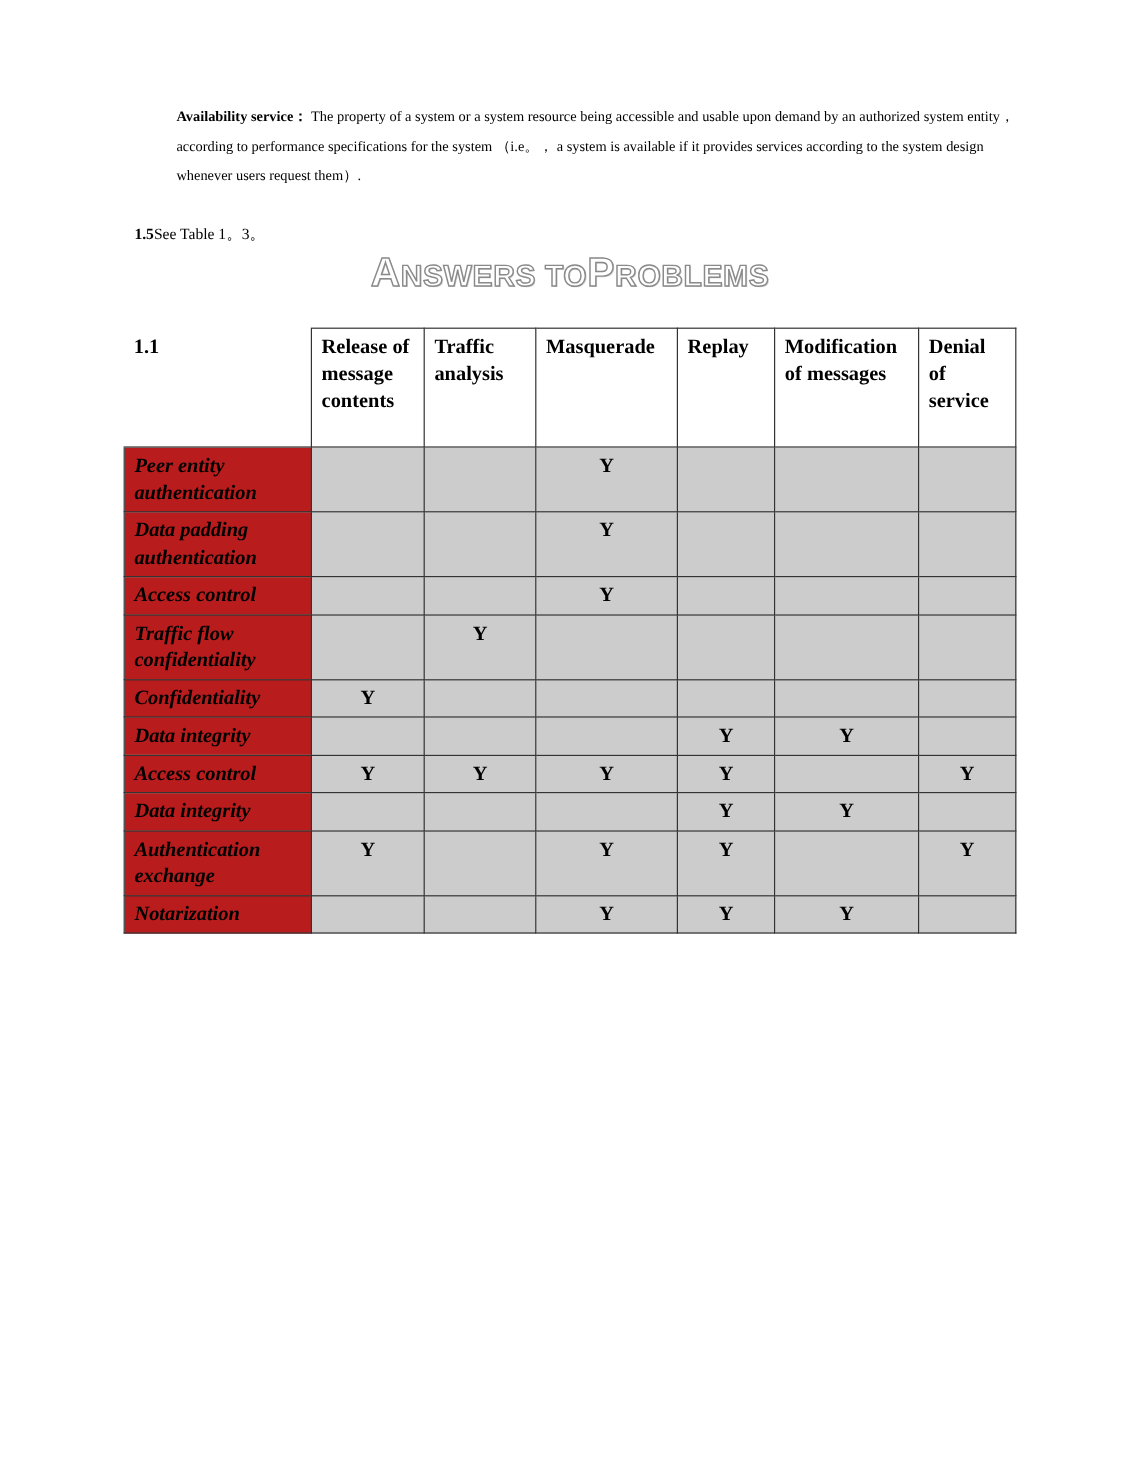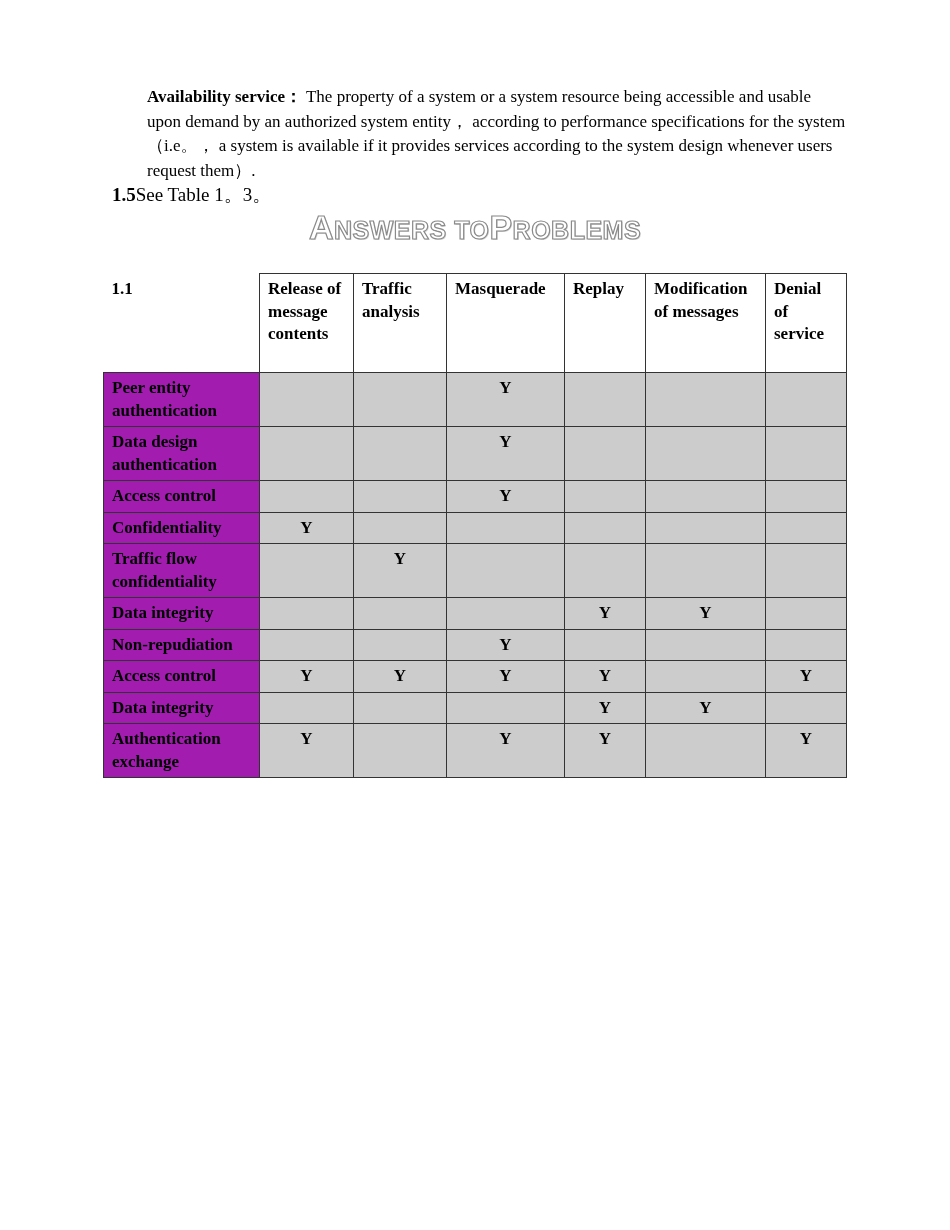--- a/index.html
+++ b/index.html
@@ -3,26 +3,26 @@
 <meta charset="utf-8">
 <style>
   html, body { margin: 0; padding: 0; background: #ffffff; }
   body {
     width: 950px; height: 1230px; position: relative; overflow: hidden;
     font-family: "Liberation Serif", "DejaVu Serif", serif;
     color: #000;
   }
   .para {
     position: absolute; left: 147px; top: 85px; width: 700px;
-    font-size: 17px; line-height: 24.5px;
+    font-size: 12px; line-height: 24.5px;
   }
   .para b { font-weight: bold; }
   .line15 {
     position: absolute; left: 112px; top: 183px;
-    font-size: 19px; line-height: 24px;
+    font-size: 13px; line-height: 24px;
   }
   .heading {
     position: absolute; left: 0; width: 950px; top: 208px; text-align: center;
     font-family: "Liberation Sans", "DejaVu Sans", sans-serif;
     font-weight: bold; font-size: 34px; letter-spacing: 0.5px;
     color: #ffffff;
     -webkit-text-stroke: 1.2px #8a8a8a;
     text-shadow: 1px 1px 0 #d6d6d6;
   }
   .heading .sc { font-size: 25px; }
@@ -31,21 +31,21 @@
     font-size: 17px; line-height: 22.5px;
     table-layout: fixed;
   }
   table.grid td {
     border: 1px solid #333;
     vertical-align: top;
     padding: 4px 8px 4px 8px;
     font-weight: bold;
   }
   table.grid td.g { background: #cccccc; text-align: center; }
-  table.grid td.label { background: #a21caf; }
+  table.grid td.label { background: #b91c1c; font-style: italic; }
   table.grid td.corner { border-left: none; }
   table.grid tr.first td.corner { border-top: none; }
   table.grid td.h { background: #fff; }
   .t1 { top: 273px; }
   col.c0 { width: 156px; } col.c1 { width: 94px; } col.c2 { width: 93px; }
   col.c3 { width: 118px; } col.c4 { width: 81px; } col.c5 { width: 120px; } col.c6 { width: 81px; }
 </style>
 </head>
 <body>
 
@@ -78,71 +78,62 @@
       <tr>
         <td class="label">Peer entity authentication</td>
         <td class="g"></td>
         <td class="g"></td>
         <td class="g">Y</td>
         <td class="g"></td>
         <td class="g"></td>
         <td class="g"></td>
       </tr>
       <tr>
-        <td class="label">Data design authentication</td>
+        <td class="label">Data padding authentication</td>
         <td class="g"></td>
         <td class="g"></td>
         <td class="g">Y</td>
         <td class="g"></td>
         <td class="g"></td>
         <td class="g"></td>
       </tr>
       <tr>
         <td class="label">Access control</td>
         <td class="g"></td>
         <td class="g"></td>
         <td class="g">Y</td>
         <td class="g"></td>
         <td class="g"></td>
         <td class="g"></td>
       </tr>
       <tr>
-        <td class="label">Confidentiality</td>
+        <td class="label">Traffic flow confidentiality</td>
+        <td class="g"></td>
         <td class="g">Y</td>
-        <td class="g"></td>
         <td class="g"></td>
         <td class="g"></td>
         <td class="g"></td>
         <td class="g"></td>
       </tr>
       <tr>
-        <td class="label">Traffic flow confidentiality</td>
+        <td class="label">Confidentiality</td>
+        <td class="g">Y</td>
         <td class="g"></td>
-        <td class="g">Y</td>
         <td class="g"></td>
         <td class="g"></td>
         <td class="g"></td>
         <td class="g"></td>
       </tr>
       <tr>
         <td class="label">Data integrity</td>
         <td class="g"></td>
         <td class="g"></td>
         <td class="g"></td>
         <td class="g">Y</td>
         <td class="g">Y</td>
-        <td class="g"></td>
-      </tr>
-      <tr>
-        <td class="label">Non-repudiation</td>
-        <td class="g"></td>
-        <td class="g"></td>
-        <td class="g">Y</td>
-        <td class="g"></td>
-        <td class="g"></td>
         <td class="g"></td>
       </tr>
       <tr>
         <td class="label">Access control</td>
         <td class="g">Y</td>
         <td class="g">Y</td>
         <td class="g">Y</td>
         <td class="g">Y</td>
         <td class="g"></td>
         <td class="g">Y</td>
@@ -158,14 +149,23 @@
       </tr>
       <tr>
         <td class="label">Authentication exchange</td>
         <td class="g">Y</td>
         <td class="g"></td>
         <td class="g">Y</td>
         <td class="g">Y</td>
         <td class="g"></td>
         <td class="g">Y</td>
       </tr>
+      <tr>
+        <td class="label">Notarization</td>
+        <td class="g"></td>
+        <td class="g"></td>
+        <td class="g">Y</td>
+        <td class="g">Y</td>
+        <td class="g">Y</td>
+        <td class="g"></td>
+      </tr>
     </tbody>
 </table>
 
 </body></html>

